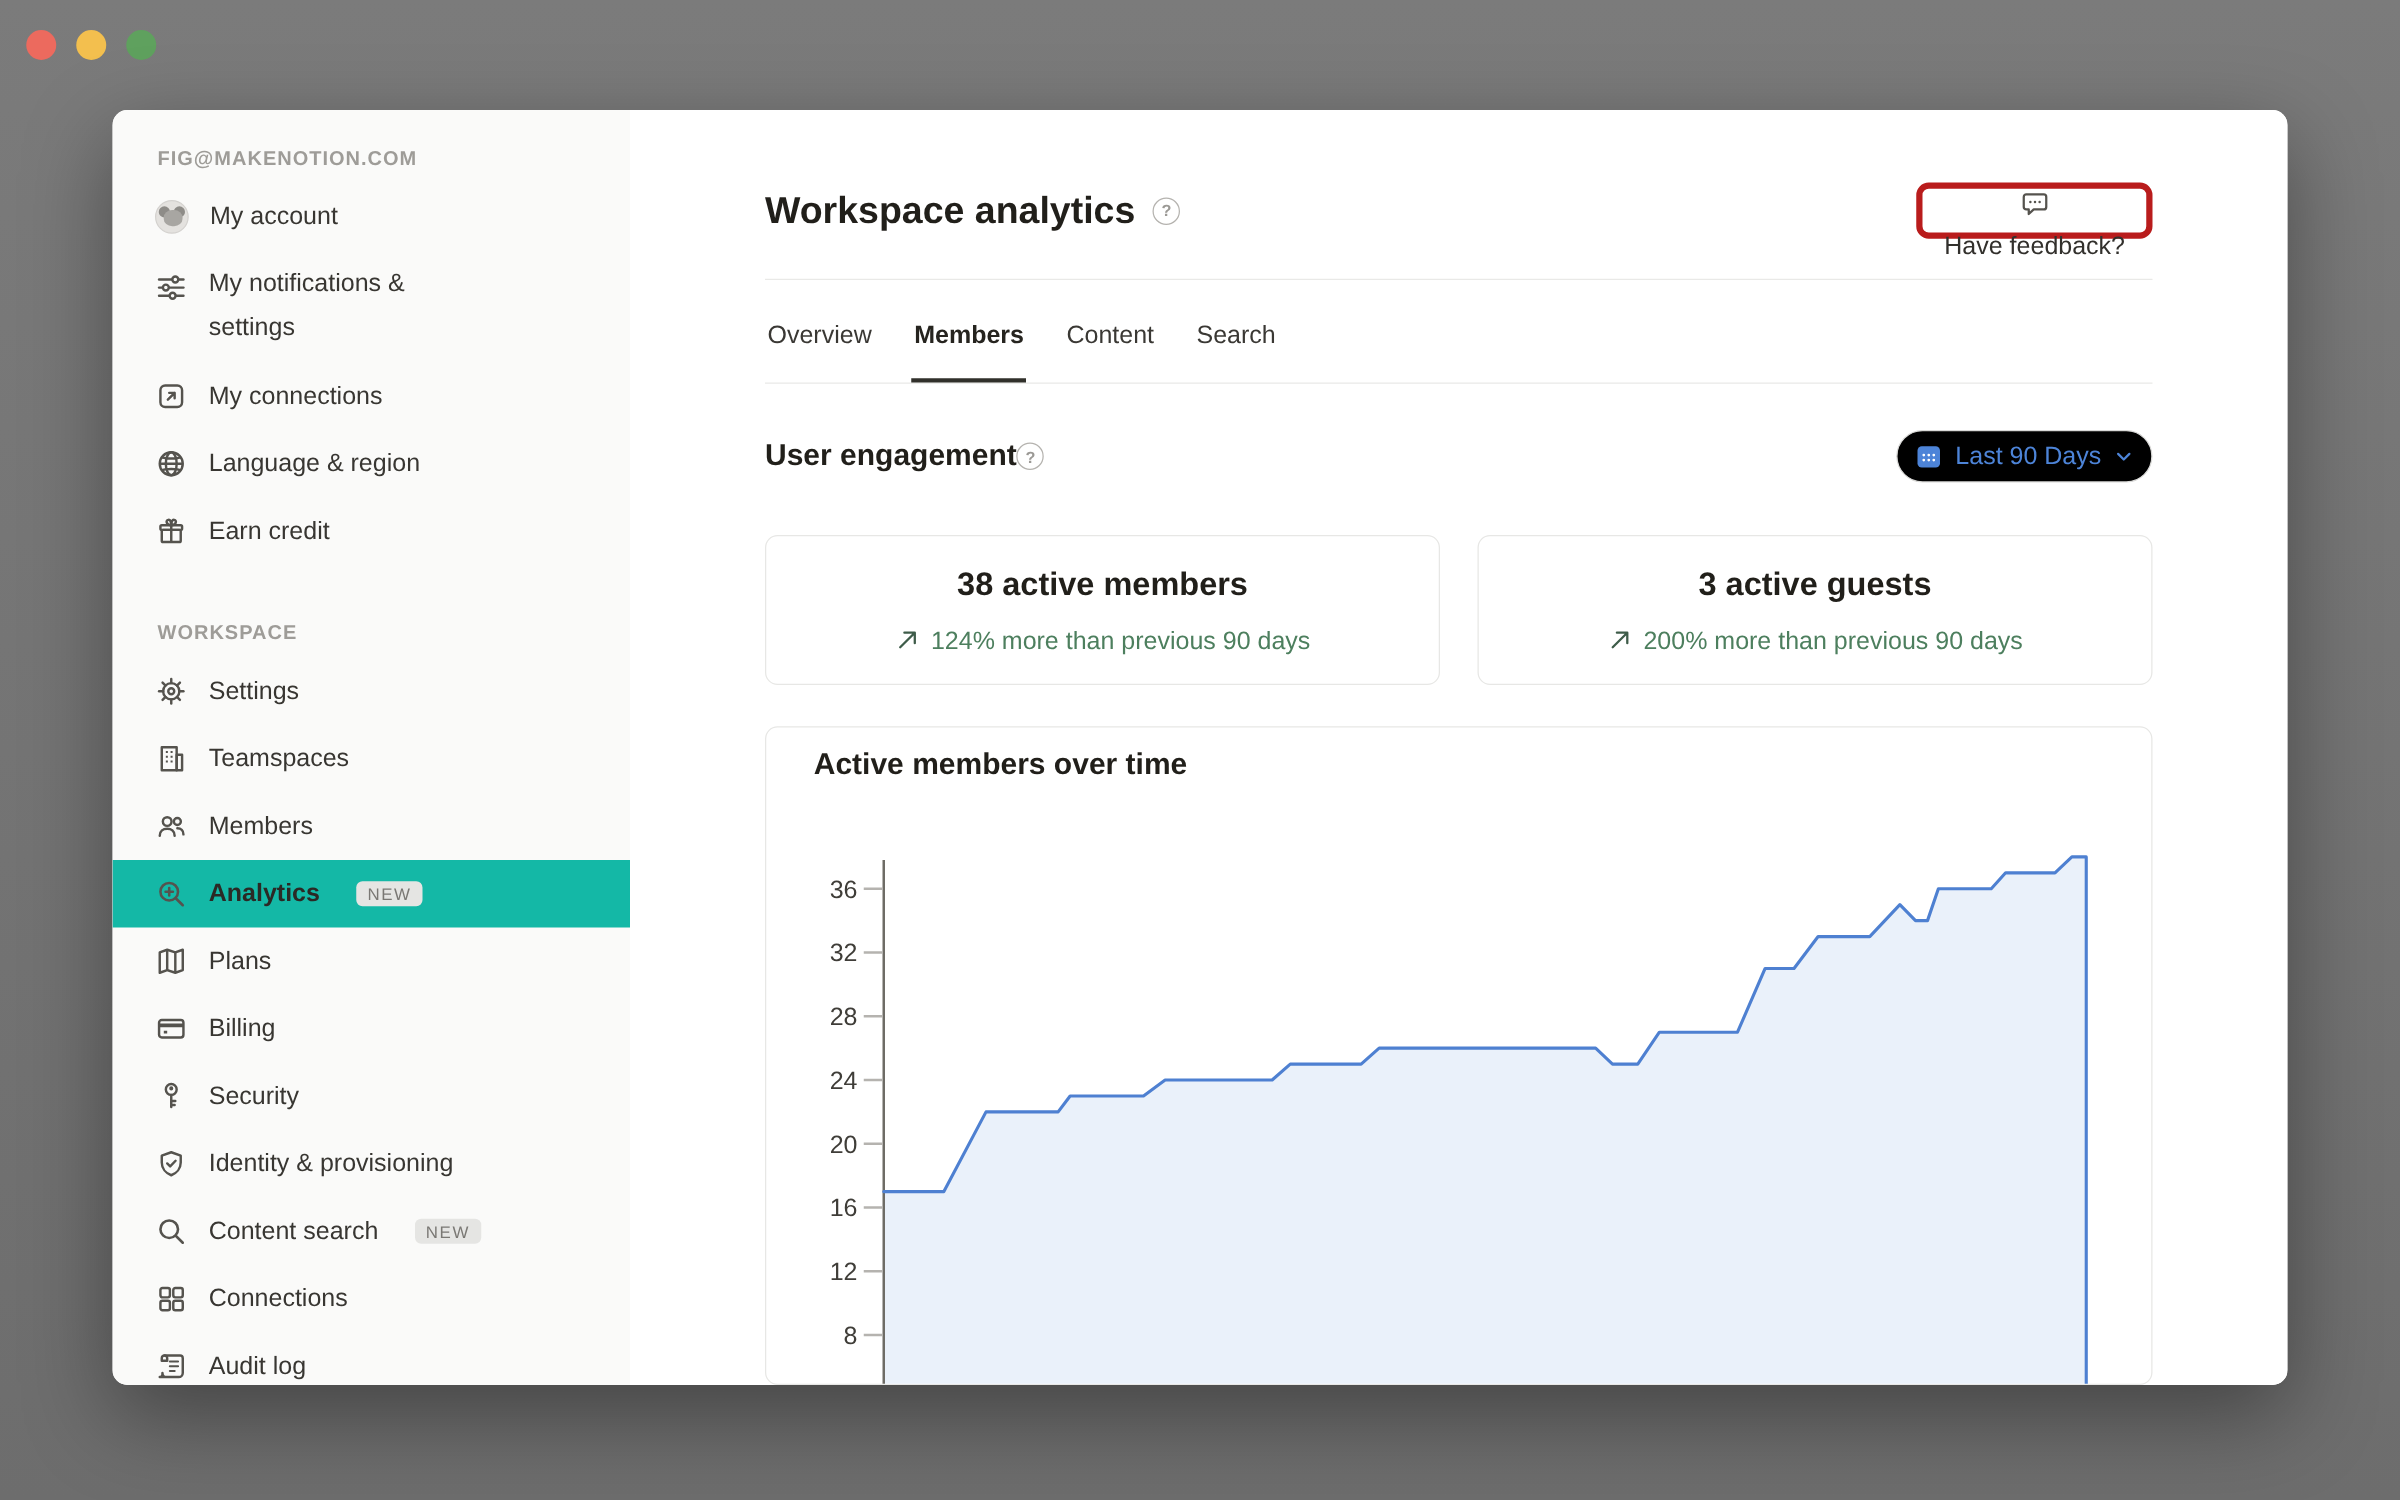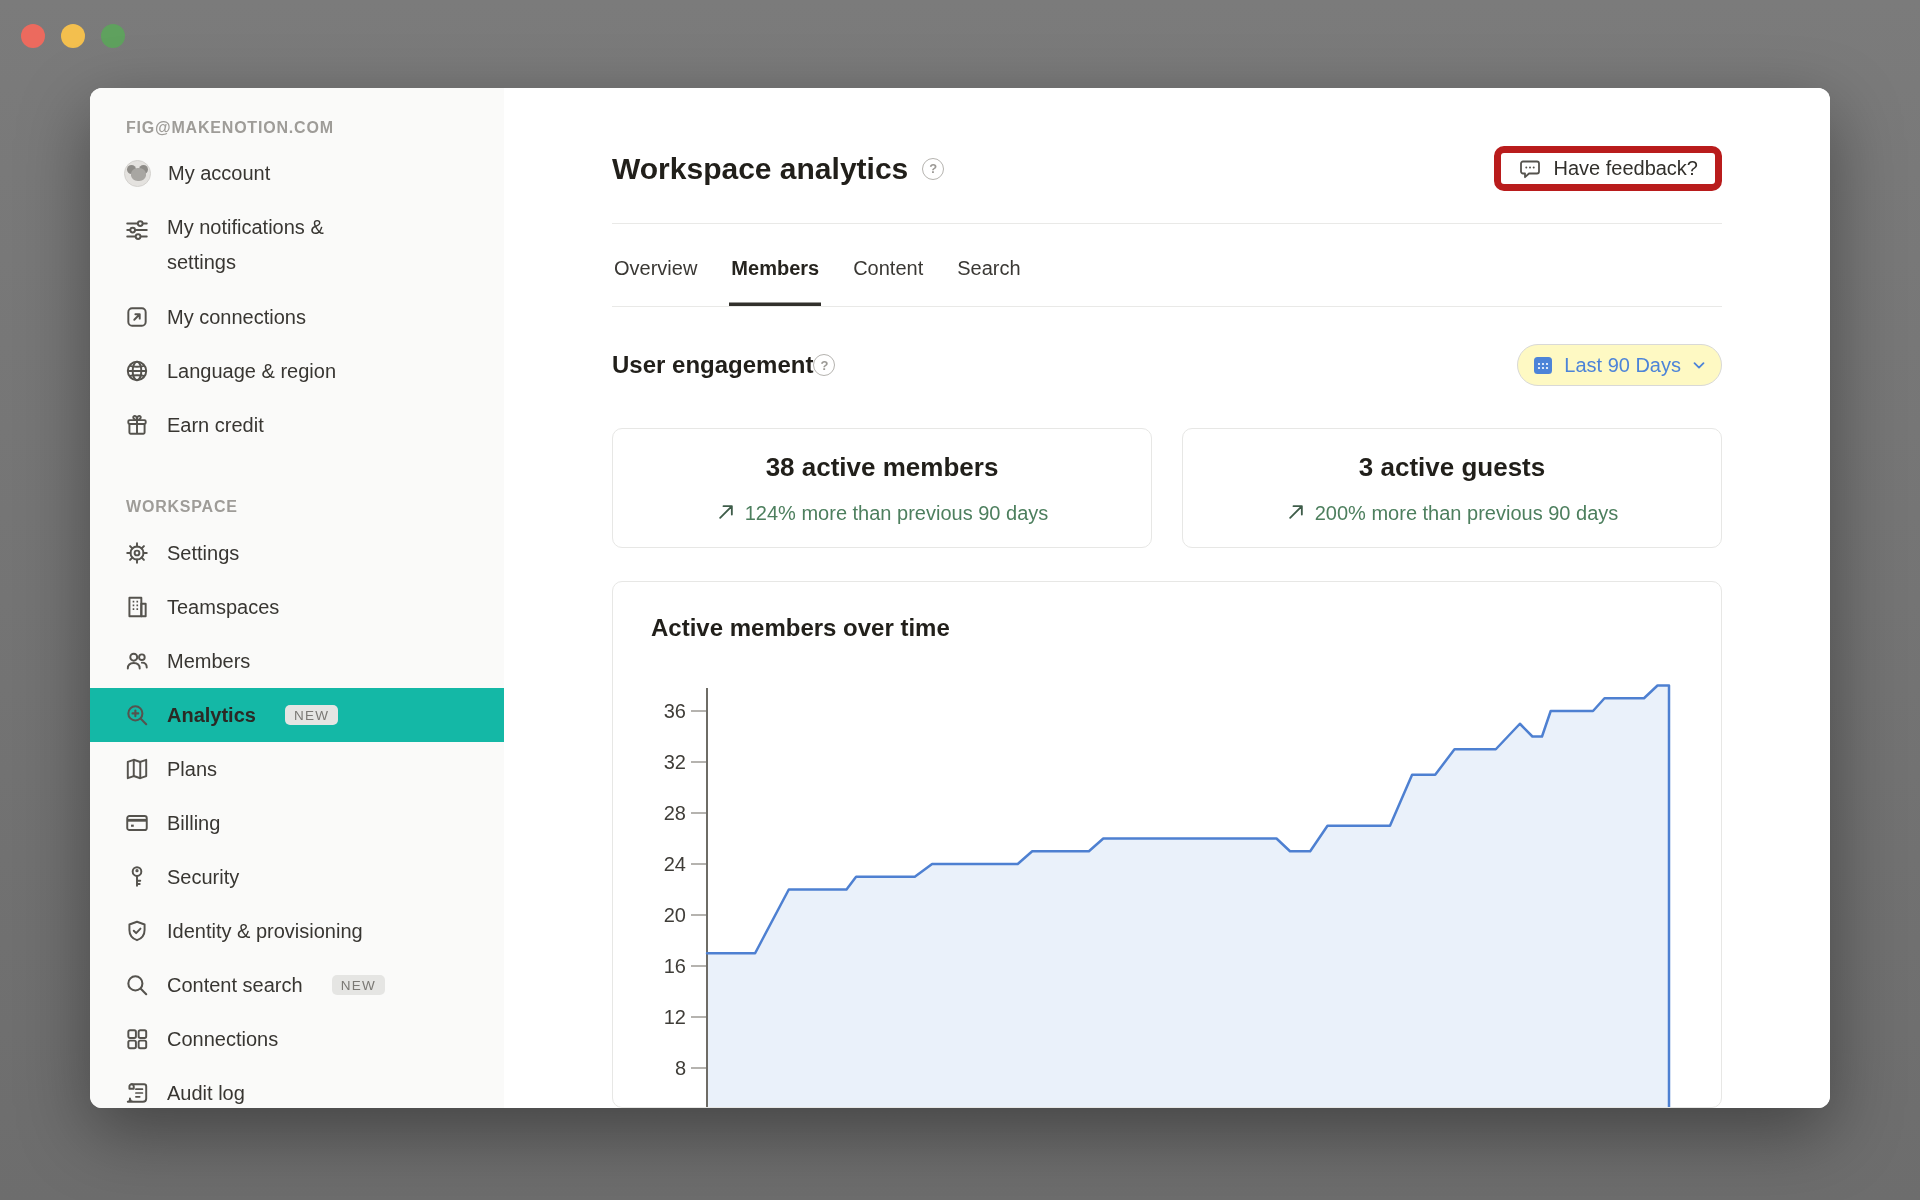--- a/index.html
+++ b/index.html
@@ -52,47 +52,47 @@
   .main { flex:1; background:#fff; padding:58px 108px 0; display:flex; flex-direction:column; }
   .title-row { display:flex; align-items:center; justify-content:space-between; height:48px; }
   .title-left { display:flex; align-items:center; gap:14px; }
   .page-title { font-size:30px; font-weight:700; color:#211f1a; }
   .help {
     width:22px; height:22px; border-radius:50%; border:1.5px solid #b5b3af; color:#9b9995;
     font-size:13px; font-weight:700; display:flex; align-items:center; justify-content:center;
   }
   .feedback-btn {
     display:flex; align-items:center; gap:11px; height:45px; padding:0 17px;
-    border:7px solid #b91c1c; border-radius:10px; background:#fff;
-    font-size:20px; font-weight:500; color:#32302c; cursor:pointer;
+    border:5px solid #b91c1c; border-radius:10px; background:#fff;
+    font-size:20px; font-weight:500; color:#32302c; cursor:pointer;flex-direction:column;
   }
   .divider { height:1px; background:#e9e9e7; margin-top:32px; }
   .tabs { display:flex; gap:30px; border-bottom:1px solid #e9e9e7; padding-top:25px; }
   .tab { padding:8px 2px 26px; font-size:20px; color:#3a3834; cursor:pointer; }
   .tab.active { font-weight:700; color:#26241f; box-shadow:inset 0 -3.5px 0 #31302b; }
   .section-row { margin-top:37px; display:flex; align-items:center; justify-content:space-between; }
   .section-left { display:flex; align-items:center; }
   .section-title { font-size:24px; font-weight:700; color:#211f1a; }
   .range-btn {
     display:flex; align-items:center; gap:9px; height:42px; padding:0 13px 0 13px;
-    border:1px solid #d9d9d7; border-radius:21px; background:#fef9c3; cursor:pointer;
+    border:1px solid #d9d9d7; border-radius:21px; background:#000000; cursor:pointer;
     font-size:20px; font-weight:500;
   }
   .cards { display:flex; gap:30px; margin-top:42px; }
   .stat-card {
     flex:1; height:120px; border:1px solid #e7e7e5; border-radius:10px;
     display:flex; flex-direction:column; align-items:center; justify-content:center; gap:19px;
   }
   .stat-title { font-size:26px; font-weight:700; color:#211f1a; }
   .stat-delta { display:flex; align-items:flex-start; gap:9px; font-size:20px; }
   .chart-card {
     margin-top:33px; height:560px; border:1px solid #e7e7e5; border-radius:10px;
     position:relative; overflow:hidden;
   }
-  .chart-title { position:absolute; left:38px; top:32px; font-size:24px; font-weight:700; color:#211f1a; }
+  .chart-title { position:absolute; left:38px; top:16px; font-size:24px; font-weight:700; color:#211f1a; }
   .chart-card svg.plot { position:absolute; left:0; top:0; }
 </style>
 </head>
 <body>
 
 <div class="traffic">
   <span class="light" style="background: rgb(236, 106, 94);"></span>
   <span class="light" style="background: rgb(243, 191, 78);"></span>
   <span class="light" style="background: rgb(95, 161, 94);"></span>
 </div>

